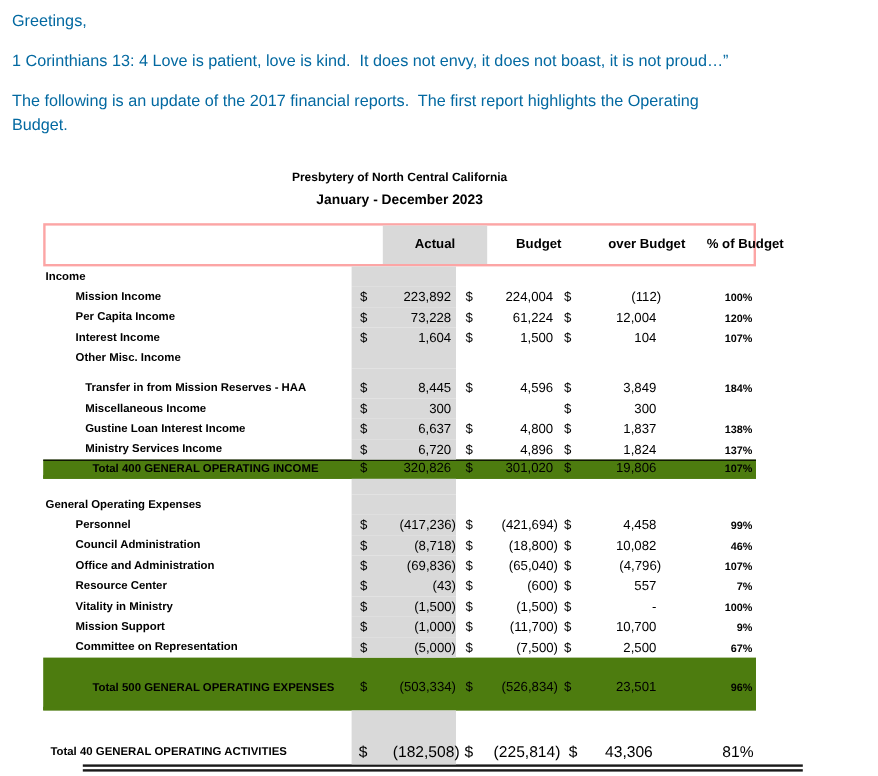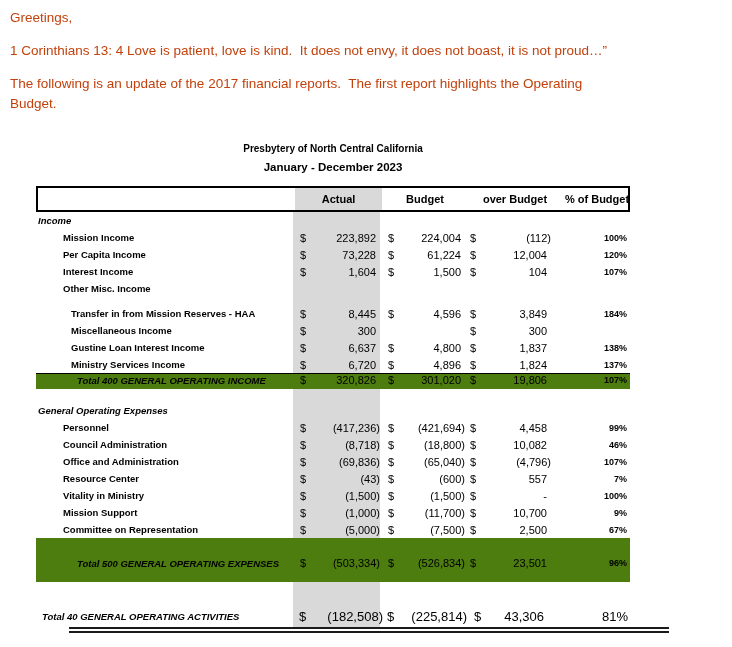--- a/index.html
+++ b/index.html
@@ -1,43 +1,43 @@
 <!DOCTYPE html>
 <html><head>
 <meta charset="utf-8">
 <style>
   * { box-sizing: border-box; }
   html,body { margin:0; padding:0; }
   body {
     width:732px; height:647px; background:#ffffff; overflow:hidden;
     font-family:"Liberation Sans", sans-serif; color:#000;
   }
-  .intro { padding:8px 14px 0 10px; font-size:13.5px; color:#c2410c; }
+  .intro { padding:8px 14px 0 10px; font-size:13.5px; color:#0369a1; }
   .intro p { margin:0 0 13px 0; line-height:20px; white-space:pre-wrap; }
 
   .title-block { width:594px; margin:25px 0 11px 36px; text-align:center; }
   .title    { font-size:10px;  font-weight:bold; line-height:20px; }
   .subtitle { font-size:15px;  font-weight:bold; line-height:21px; }
   .period   { font-size:11.5px;font-weight:bold; line-height:16px; }
 
   .fin-table { margin-left:36px; width:594px; }
 
   .grid5 { display:grid; grid-template-columns:257px 87px 86px 94px 70px; }
 
-  .thead { border:2px solid #000000; height:26px; align-items:stretch;
-           font-weight:bold; font-size:11px; }
+  .thead { border:2px solid #fca5a5; height:36px; align-items:stretch;
+           font-weight:bold; font-size:11px;padding-left:24px; }
   .thead .h { display:flex; align-items:center; justify-content:center; }
   .h-actual { background:#d9d9d9; }
 
   .row { align-items:stretch; }
   .row > div { height:100%; display:flex; align-items:center; }
   .c-act { background:#d9d9d9; }
 
   .c-lbl { font-weight:bold; font-size:9.5px; white-space:nowrap; }
-  .ind0 { padding-left:2px;font-style:italic; }
+  .ind0 { padding-left:2px; }
   .ind1 { padding-left:27px; }
   .ind2 { padding-left:35px; }
 
   .c-m   { font-size:11px; justify-content:space-between; }
   .c-m.c-act { padding:0 4px 0 7px; }
   .c-m.c-bud { padding:0 5px 0 8px; }
   .c-m.c-ovr { padding:0 13px 0 4px; }
   .c-m .v.neg { margin-right:-4px; }
   .c-pct { justify-content:flex-end; padding-right:3px; font-size:9px; font-weight:bold; }
 

